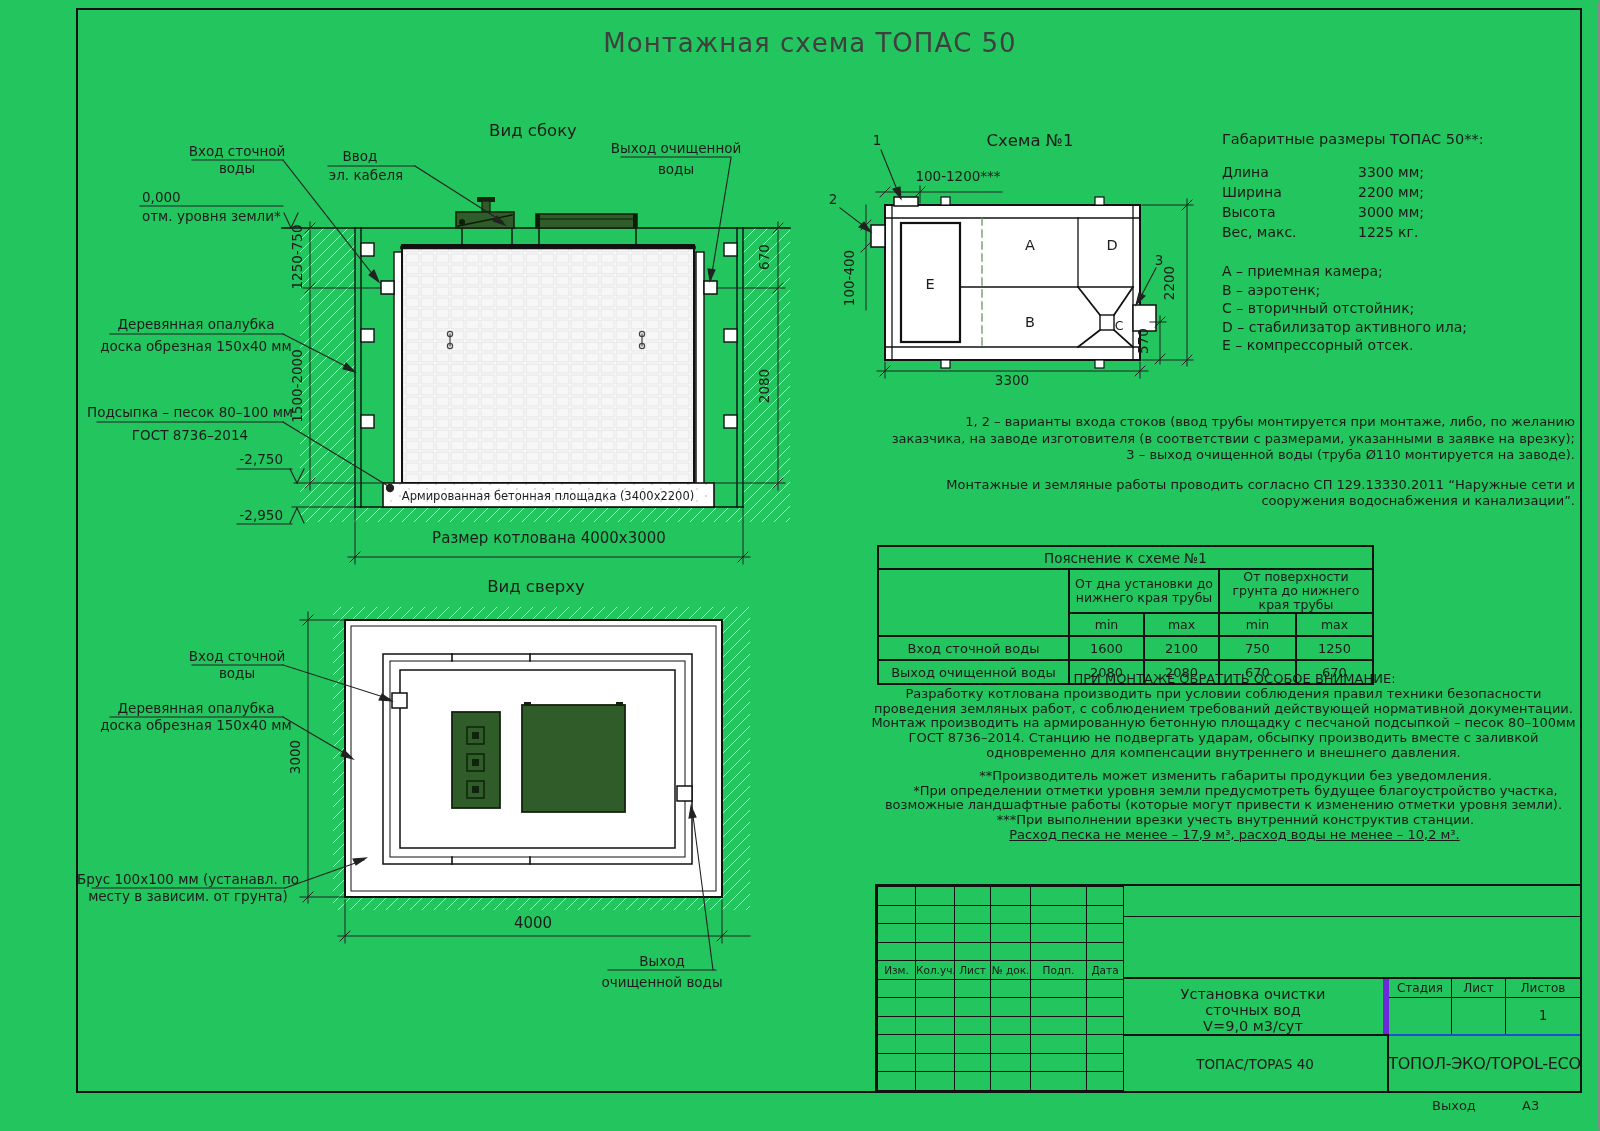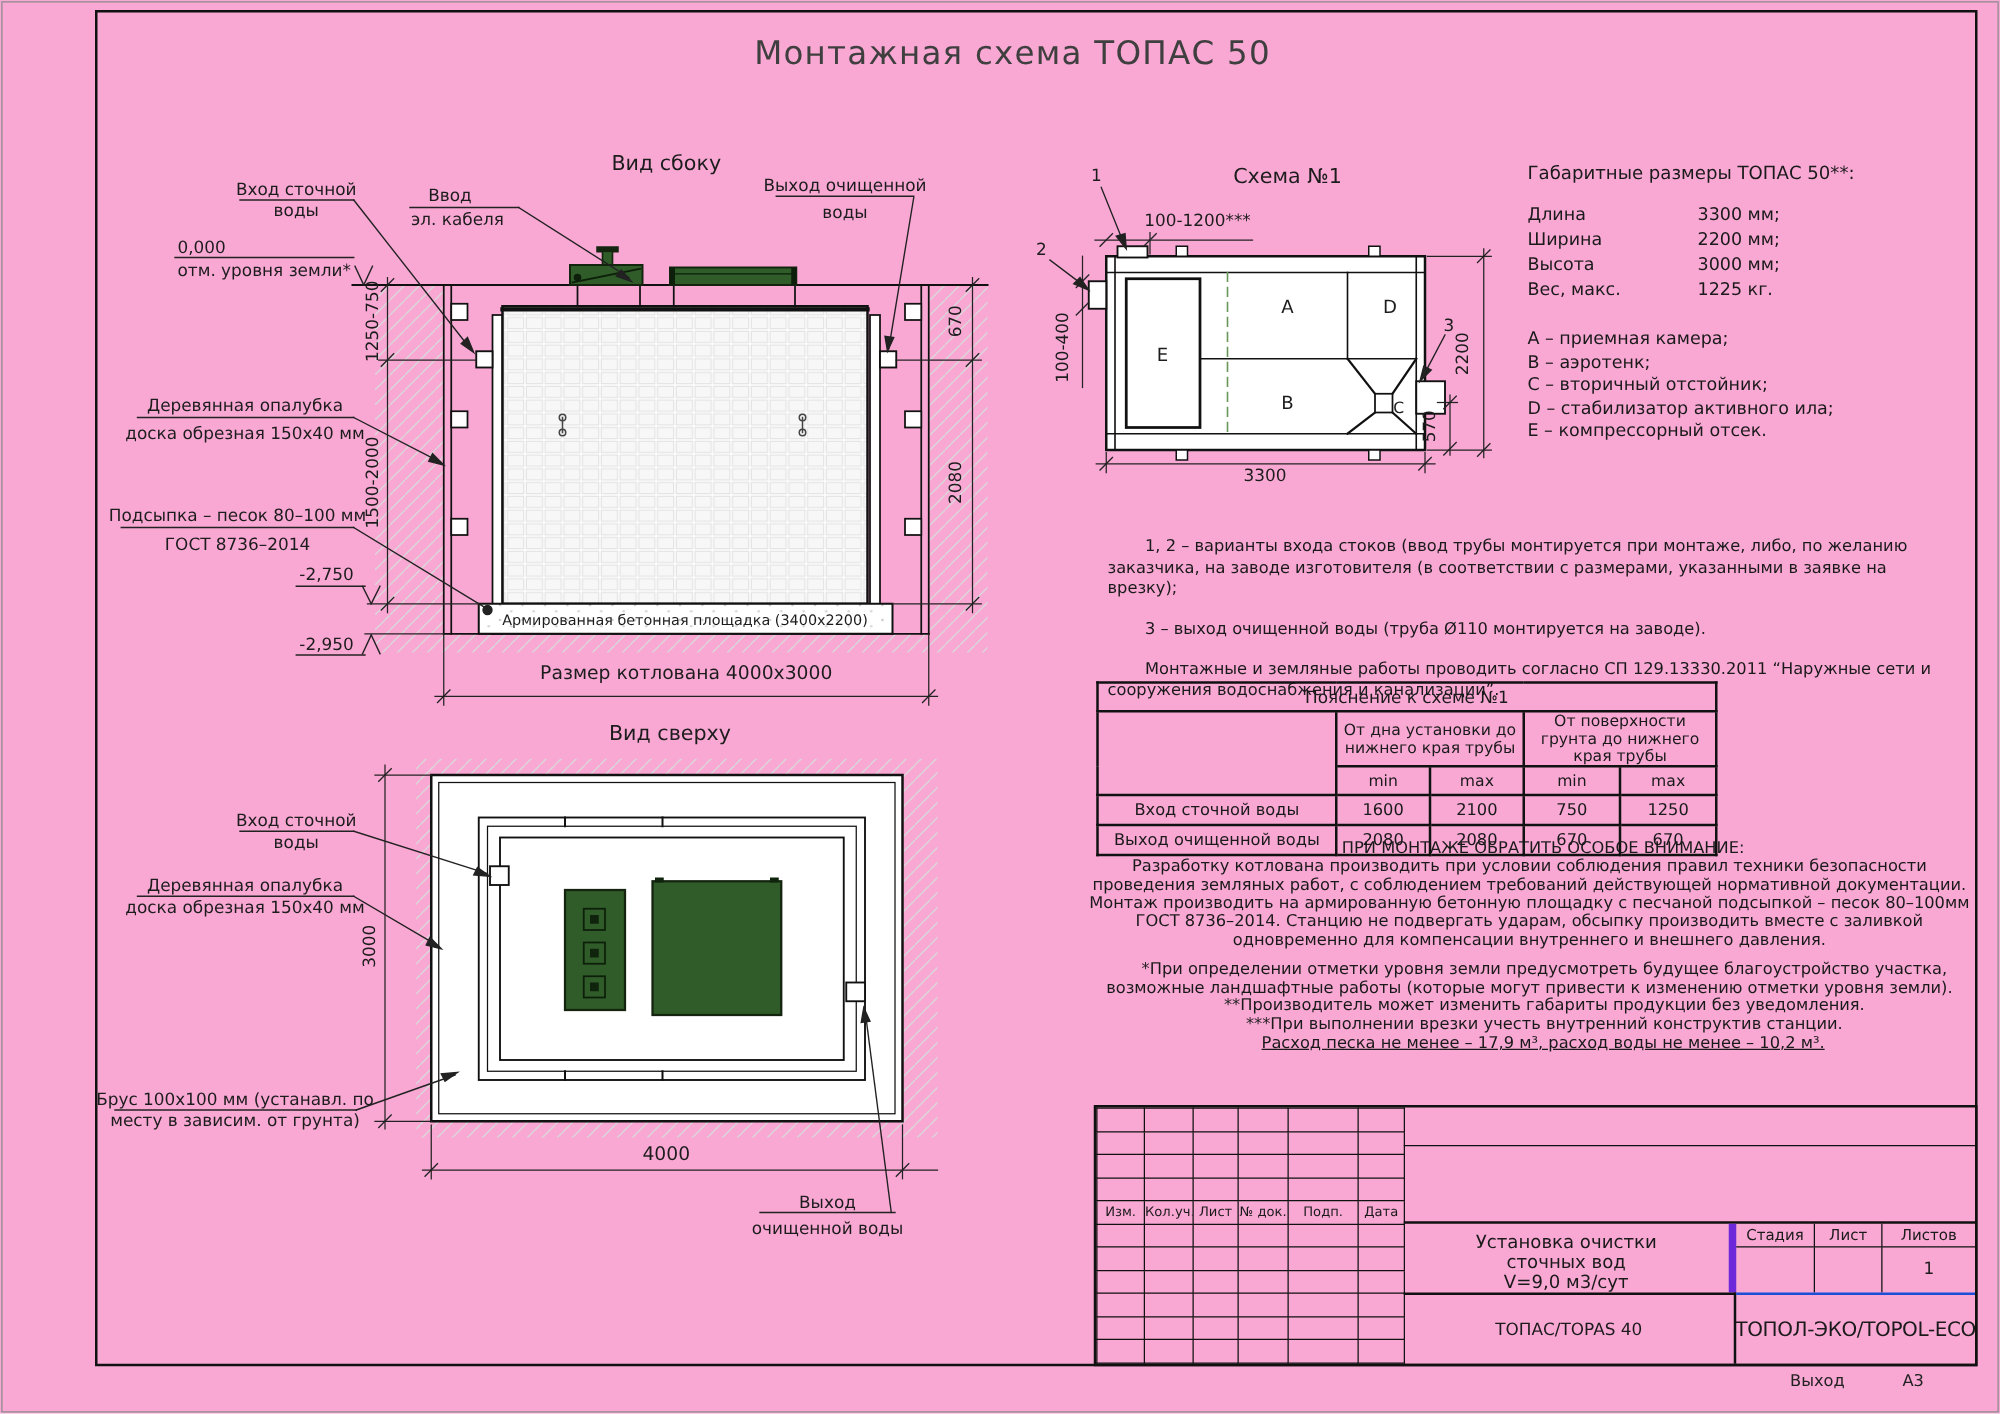--- a/index.html
+++ b/index.html
@@ -1,17 +1,17 @@
 <!DOCTYPE html>
 <html><head>
 <meta charset="utf-8">
 <style>
   html,body { margin:0; padding:0; background:#fff; }
   .page {
-    position:relative; width:1600px; height:1131px; background:#f9a8d4;
+    position:relative; width:1600px; height:1131px; background:#22c55e;
     font-family:"DejaVu Sans", "Liberation Sans", sans-serif; color:#1a1a1a;
     overflow:hidden;
   }
   .outer-edge { position:absolute; left:1px; top:1px; width:1596px; height:1127px; border:1px solid #8a8a8a; }
   .frame { position:absolute; left:76px; top:8px; width:1506px; height:1085px; border:2px solid #111; box-sizing:border-box; }
   .sheet-title { position:absolute; left:520px; top:28px; width:580px; text-align:center;
     font-size:26px; letter-spacing:1px; color:#3f3f3f; }
 
   svg.art { position:absolute; left:0; top:0; }
   .txt { font-family:"DejaVu Sans", sans-serif; font-size:13.5px; fill:#1c1c1c; }
@@ -22,21 +22,21 @@
   
   .dims-block { position:absolute; left:1222px; top:131px; width:330px; font-size:14px; }
   .dims-title { font-size:14.5px; }
   .dims-rows { margin-top:17px; }
   .dims-row { height:20px; }
   .dims-row .dl { display:inline-block; width:136px; }
   .legend { margin-top:18px; line-height:18.6px; }
 
   
   .notes-block { position:absolute; left:870px; top:414px; width:705px; font-size:13px; line-height:16.5px; }
-  .notes-block p { margin:16px; text-indent:30px; }
+  .notes-block p { margin:0; text-indent:30px;text-align:right; }
   .notes-block p.gap { margin-top:13px; }
 
   
   .explain-table { position:absolute; left:877px; top:525px; border-collapse:collapse; table-layout:fixed;margin-top:20px; }
   .explain-table td { border:2px solid #111; text-align:center; vertical-align:middle; padding:0; font-size:13px; }
   .explain-table .tt { height:21px; font-size:13.5px; }
   .explain-table .grp { height:37px; font-size:12.5px; line-height:14px; }
   .explain-table .mm { height:21px; font-size:12.5px; }
   .explain-table .dr { height:22px; }
 
@@ -441,22 +441,22 @@
       <td class="dr">670</td>
       <td class="dr">670</td>
     </tr>
   </tbody>
     </table>
 
   <div class="attention-block">
     <p class="att-heading">ПРИ МОНТАЖЕ ОБРАТИТЬ ОСОБОЕ ВНИМАНИЕ:</p>
     <p>Разработку котлована производить при условии соблюдения правил техники безопасности проведения земляных работ, с соблюдением требований действующей нормативной документации.  Монтаж производить на армированную бетонную площадку с песчаной подсыпкой – песок 80–100мм ГОСТ 8736–2014. Станцию не подвергать ударам, обсыпку производить вместе с заливкой одновременно для компенсации внутреннего и внешнего давления.</p>
     <div class="att-notes">
+      <p class="att-note">**Производитель может изменить габариты продукции без уведомления.</p>
       <p class="att-note">*При определении отметки уровня земли предусмотреть будущее благоустройство участка, возможные ландшафтные работы (которые могут привести к изменению отметки уровня земли).</p>
-      <p class="att-note">**Производитель может изменить габариты продукции без уведомления.</p>
       <p class="att-note">***При выполнении врезки учесть внутренний конструктив станции.</p>
     </div>
     <p class="att-consumption">Расход песка не менее – 17,9 м³, расход воды не менее – 10,2 м³.</p>
   </div>
 
   <div class="stamp">
     <table class="stamp-left">
       <colgroup>
           <col style="width:38px">
           <col style="width:39px">

